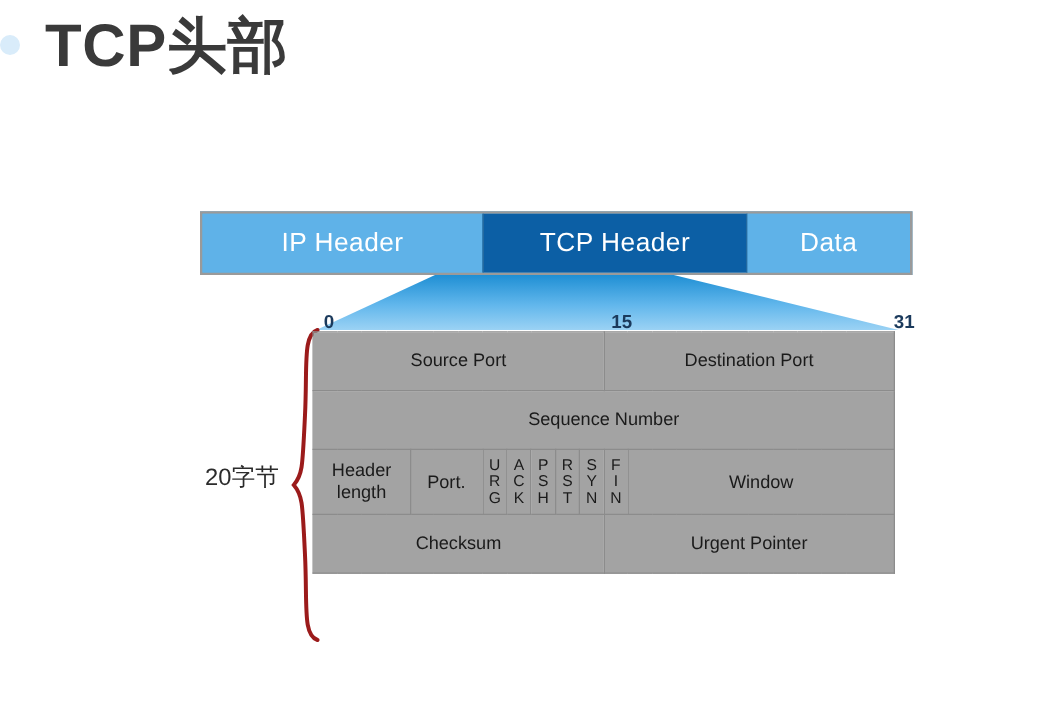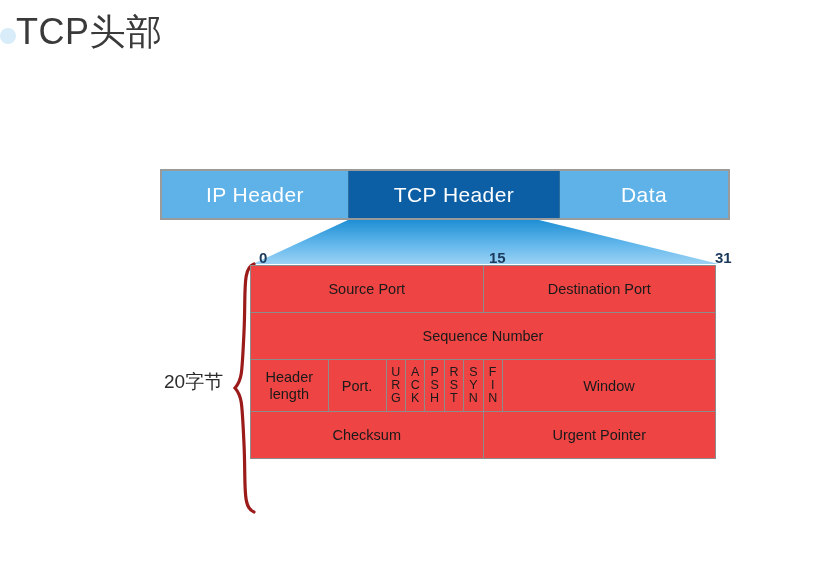--- a/index.html
+++ b/index.html
@@ -11,24 +11,24 @@
     width: 837px;
     height: 578px;
     position: relative;
     overflow: hidden;
     font-family: "Liberation Sans", "DejaVu Sans", sans-serif;
   }
 
   
   #slide-title {
     position: absolute;
-    left: 16px;
+    left: 36px;
     top: 12px;
-    font-size: 36px;
-    font-weight: normal;
+    font-size: 48px;
+    font-weight: bold;
     color: #3a3a3a;
     letter-spacing: 0.5px;
     line-height: 1.1;
     white-space: nowrap;
   }
   #title-bullet {
     position: absolute;
     left: 0px;
     top: 28px;
     width: 16px;
@@ -52,21 +52,21 @@
   .packet-seg {
     display: flex;
     align-items: center;
     justify-content: center;
     color: #ffffff;
     font-size: 21px;
     letter-spacing: 0.4px;
     box-sizing: border-box;
     height: 100%;
   }
-  #seg-ip      { width: 186px; background: #5fb2e8; }
+  #seg-ip      { width: 224px; background: #5fb2e8; }
   #seg-tcp     { width: 212px; background: #0c5fa5; border-left: 1px solid #2c6f9e; border-right: 1px solid #2c6f9e; }
   #seg-data    { flex: 1;      background: #5fb2e8; }
 
   
   #funnel {
     position: absolute;
     left: 253px;
     top: 220px;
     width: 466px;
     height: 44px;
@@ -92,21 +92,21 @@
     width: 466px;
     border-collapse: collapse;
     table-layout: fixed;
   }
   #field-table td {
     border: 1px solid #8c8c8c;
     text-align: center;
     vertical-align: middle;
     color: #1a1a1a;
     font-size: 14.5px;
-    background: #ef4444;
+    background: #a3a3a3;
     padding: 0;
   }
   .row-std { height: 47px; }
   .row-flags { height: 52px; }
   .row-last { height: 41px; }
 
   td.cell-hdrlen {
     font-size: 14px;
     line-height: 1.12;
     padding: 0 2px;

